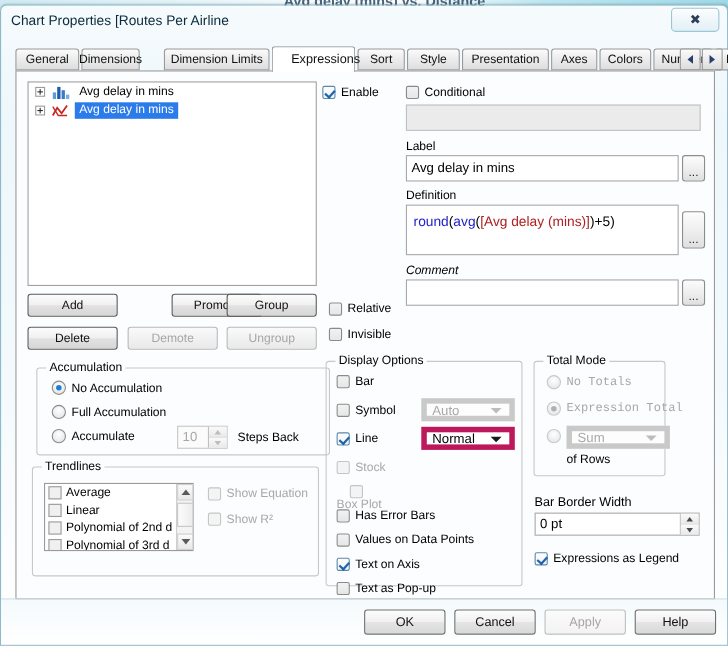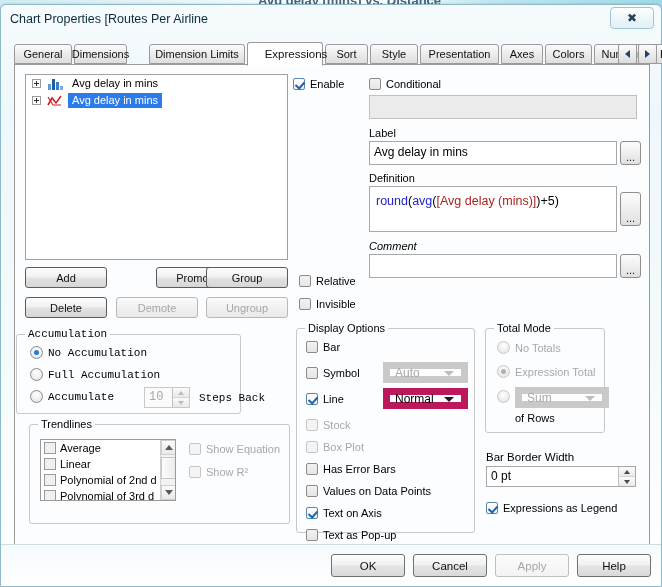--- a/index.html
+++ b/index.html
@@ -199,21 +199,21 @@
     position: relative; margin-right: 5px;
   }
   .rb.checked .circle:after {
     content: ""; position: absolute; left: 3px; top: 3px;
     width: 5px; height: 5px; border-radius: 50%;
     background: #1c7fd6;
   }
   .rb.disabled .circle { border-color: #c8c8c8; }
   .rb.disabled.checked .circle:after { background: #b0b0b0; }
   .rb .txt { font-size: 11px; color: #000; }
-  .rb.disabled .txt { color: #a8a8a8; }
+  .rb.disabled .txt { color: #a8a8a8; font-family: Liberation Mono, monospace; }
 
   
   .field {
     position: absolute;
     border: 1px solid #a8a8a8; background: #fff;
     font-size: 12px; color: #000;
     padding: 2px 4px; line-height: 16px;
     overflow: hidden; white-space: nowrap;
   }
   .field.readonly { background: #ebebeb; border-color: #c0c0c0; }
@@ -232,21 +232,21 @@
     font-family: "Liberation Sans", sans-serif;
     font-size: 12.5px; padding: 6px 6px;
   }
   .tok-fn { color: #2222cc; }
   .tok-field { color: #b02020; }
   .tok-plain { color: #000; }
 
   
   .combo {
     position: absolute; height: 21px;
-    border: 7px solid #be185d; background: #fff;
+    border: 5px solid #be185d; background: #fff;
     display: flex; align-items: center;
     font-size: 12px; color: #000; padding-left: 5px;
     cursor: pointer;
   }
   .combo.disabled { color: #a8a8a8; border-color: #c9c9c9; background: #fdfdfd; }
   .combo .arrow {
     position: absolute; right: 7px; top: 50%; margin-top: -2px;
     width: 0; height: 0;
     border-left: 5px solid transparent; border-right: 5px solid transparent;
     border-top: 5px solid #1a1a1a;
@@ -392,21 +392,21 @@
       </div>
     </div>
 
     <div class="btn strong" style="left:10px;  top:202px; width:82px;">Add</div>
     <div class="btn strong" style="left:101px; top:202px; width:82px;margin-left:40px;">Promote</div>
     <div class="btn strong" style="left:191px; top:202px; width:82px;">Group</div>
     <div class="btn strong" style="left:10px;  top:232px; width:82px;">Delete</div>
     <div class="btn disabled" style="left:101px; top:232px; width:82px;">Demote</div>
     <div class="btn disabled" style="left:191px; top:232px; width:82px;">Ungroup</div>
 
-    <div class="group" style="left:1px; top:269px; width:225px; height:80px;font-family:Liberation Mono, monospace;">
+    <div class="group" style="left:18px; top:269px; width:267px; height:80px;">
       <div class="legend">Accumulation</div>
       <div class="rb checked" style="left:13px; top:11px;">
         <span class="circle"></span>
         <span class="txt">No Accumulation</span>
       </div>
       <div class="rb" style="left:13px; top:33px;">
         <span class="circle"></span>
         <span class="txt">Full Accumulation</span>
       </div>
       <div class="rb" style="left:13px; top:55px;">
@@ -523,21 +523,21 @@
       </div>
       <div class="combo" style="left:86px; top:59px; width:85px;">
         <span>Normal</span>
         <span class="arrow"></span>
       </div>
 
       <div class="cb disabled" style="left:9px; top:90px;">
         <span class="box"></span>
         <span class="txt">Stock</span>
       </div>
-      <div class="cb disabled" style="left:9px; top:112px;">
+      <div class="cb disabled" style="left:9px; top:112px;flex-direction:column;">
         <span class="box"></span>
         <span class="txt">Box Plot</span>
       </div>
       <div class="cb" style="left:9px; top:134px;">
         <span class="box"></span>
         <span class="txt">Has Error Bars</span>
       </div>
       <div class="cb" style="left:9px; top:156px;">
         <span class="box"></span>
         <span class="txt">Values on Data Points</span>

